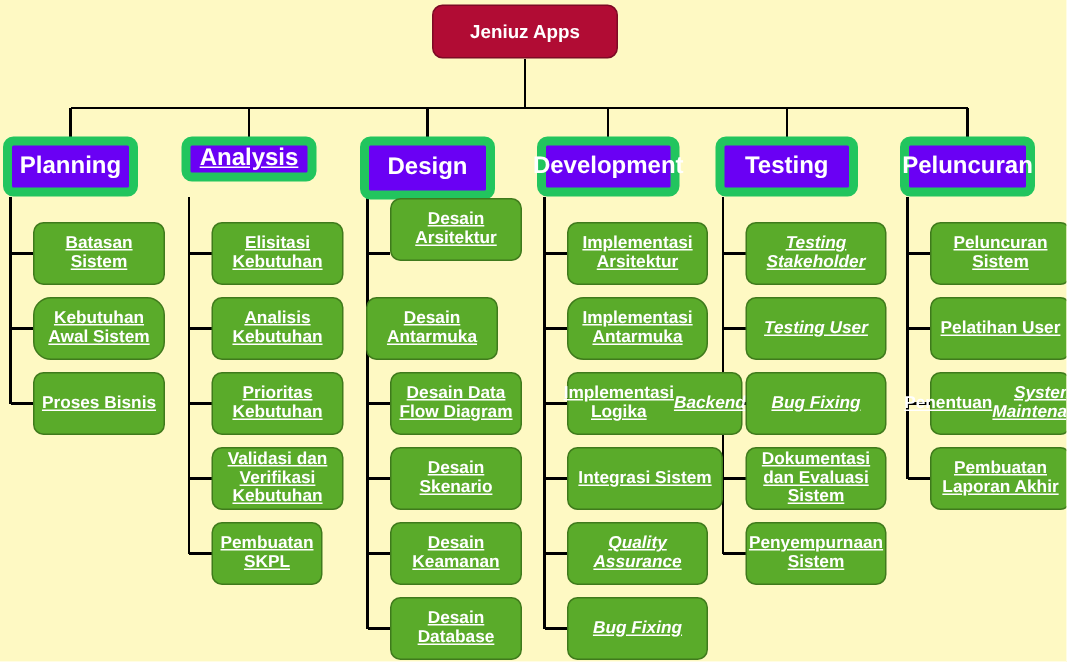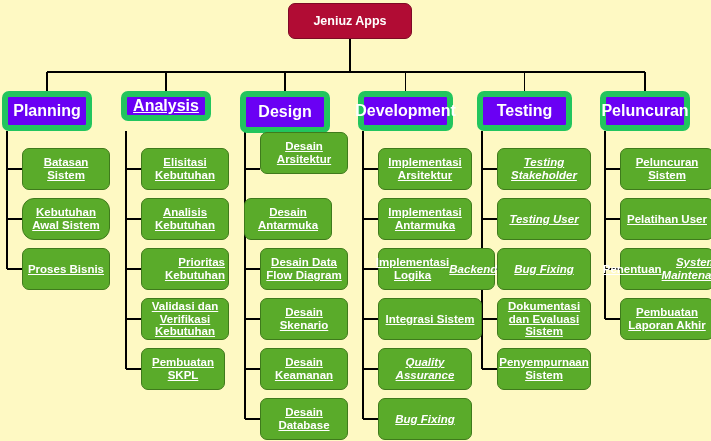--- a/index.html
+++ b/index.html
@@ -119,33 +119,33 @@
 
   <div id="node-layer">
       <div class="node node-root" style="left: 288px; top: 3px; width: 124px; height: 36px;">Jeniuz Apps</div>
       <div class="node node-phase" style="left: 2px; top: 91px; width: 90px; height: 40px;">Planning</div>
       <div class="node node-task" style="left: 22px; top: 148px; width: 88px; height: 42px;">Batasan Sistem</div>
       <div class="node node-task" style="left: 22px; top: 198px; width: 88px; height: 42px; border-radius: 12px;">Kebutuhan Awal Sistem</div>
       <div class="node node-task" style="left: 22px; top: 248px; width: 88px; height: 42px;">Proses Bisnis</div>
       <div class="node node-phase" style="left: 121px; top: 91px; width: 90px; height: 30px; text-decoration: underline;">Analysis</div>
       <div class="node node-task" style="left: 141px; top: 148px; width: 88px; height: 42px;">Elisitasi Kebutuhan</div>
       <div class="node node-task" style="left: 141px; top: 198px; width: 88px; height: 42px;">Analisis Kebutuhan</div>
-      <div class="node node-task" style="left: 141px; top: 248px; width: 88px; height: 42px; text-align: right;">Prioritas Kebutuhan</div>
+      <div class="node node-task" style="left: 141px; top: 248px; width: 88px; height: 42px;">Prioritas Kebutuhan</div>
       <div class="node node-task" style="left: 141px; top: 298px; width: 88px; height: 42px;">Validasi dan Verifikasi Kebutuhan</div>
-      <div class="node node-task" style="left: 141px; top: 348px; width: 84px; height: 42px;">Pembuatan SKPL</div>
+      <div class="node node-task" style="left: 141px; top: 348px; width: 74px; height: 42px;">Pembuatan SKPL</div>
       <div class="node node-phase" style="left: 240px; top: 91px; width: 90px; height: 42px;">Design</div>
       <div class="node node-task" style="left: 260px; top: 132px; width: 88px; height: 42px;">Desain Arsitektur</div>
       <div class="node node-task" style="left: 244px; top: 198px; width: 88px; height: 42px;">Desain Antarmuka</div>
       <div class="node node-task" style="left: 260px; top: 248px; width: 88px; height: 42px;">Desain Data Flow Diagram</div>
       <div class="node node-task" style="left: 260px; top: 298px; width: 88px; height: 42px;">Desain Skenario</div>
       <div class="node node-task" style="left: 260px; top: 348px; width: 88px; height: 42px;">Desain Keamanan</div>
       <div class="node node-task" style="left: 260px; top: 398px; width: 88px; height: 42px;">Desain Database</div>
       <div class="node node-phase" style="left: 358px; top: 91px; width: 95px; height: 40px;">Development</div>
       <div class="node node-task" style="left: 378px; top: 148px; width: 94px; height: 42px;">Implementasi Arsitektur</div>
-      <div class="node node-task" style="left: 378px; top: 198px; width: 94px; height: 42px;">Implementasi Antarmuka</div>
+      <div class="node node-task" style="left: 378px; top: 198px; width: 94px; height: 42px; border-radius: 11px;">Implementasi Antarmuka</div>
       <div class="node node-task" style="left: 378px; top: 248px; width: 117px; height: 42px;">Implementasi Logika <span class="em">Backend</span></div>
       <div class="node node-task" style="left: 378px; top: 298px; width: 104px; height: 42px;">Integrasi Sistem</div>
       <div class="node node-task all-italic" style="left: 378px; top: 348px; width: 94px; height: 42px;">Quality Assurance</div>
       <div class="node node-task all-italic" style="left: 378px; top: 398px; width: 94px; height: 42px;">Bug Fixing</div>
       <div class="node node-phase" style="left: 477px; top: 91px; width: 95px; height: 40px;">Testing</div>
       <div class="node node-task all-italic" style="left: 497px; top: 148px; width: 94px; height: 42px;">Testing Stakeholder</div>
       <div class="node node-task all-italic" style="left: 497px; top: 198px; width: 94px; height: 42px;">Testing User</div>
       <div class="node node-task all-italic" style="left: 497px; top: 248px; width: 94px; height: 42px;">Bug Fixing</div>
       <div class="node node-task" style="left: 497px; top: 298px; width: 94px; height: 42px;">Dokumentasi dan Evaluasi Sistem</div>
       <div class="node node-task" style="left: 497px; top: 348px; width: 94px; height: 42px;">Penyempurnaan Sistem</div>

